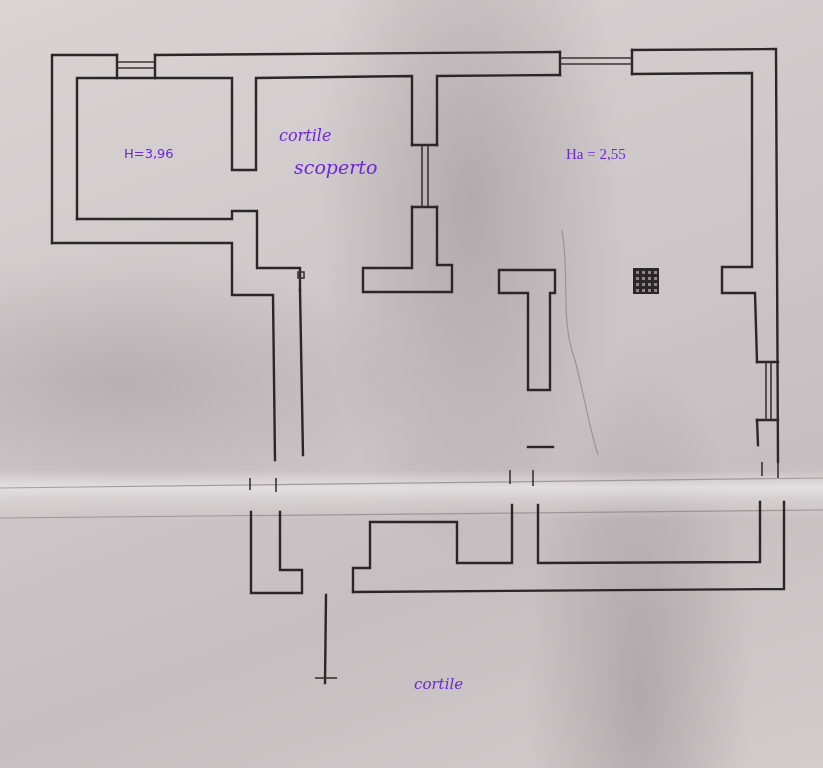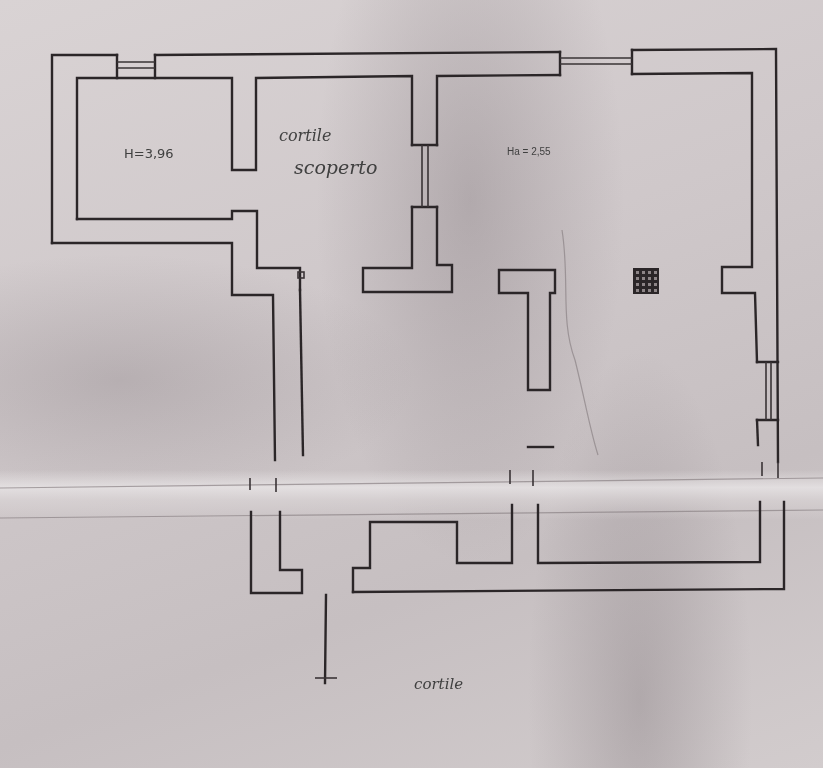--- a/index.html
+++ b/index.html
@@ -18,21 +18,21 @@
   }
   .fold {
     position: absolute; left: 0; width: 823px; top: 470px; height: 50px;
     background: linear-gradient(180deg, rgba(255,255,255,0) 0%, rgba(235,232,233,0.75) 35%, rgba(220,215,216,0.6) 60%, rgba(255,255,255,0) 100%);
   }
   svg.plan { position: absolute; left: 0; top: 0; }
   .wall { fill: none; stroke: #2b2628; stroke-width: 2.4; stroke-linecap: square; stroke-linejoin: miter; }
   .thin { fill: none; stroke: #3a3436; stroke-width: 1.6; }
   .crease { fill: none; stroke: #8a8284; stroke-width: 1.2; opacity: 0.7; }
   .label {
-    position: absolute; color: #404040;
+    position: absolute; color: #6d28d9;
     font-family: "DejaVu Serif", serif; font-style: italic;
     font-size: 15px; white-space: nowrap;
   }
 </style>
 </head>
 <body>
 
 <div class="paper"></div>
 <div class="fold"></div>
 
@@ -119,14 +119,14 @@
 
   <g>
     <path class="wall" d="M326,595 L325,683"></path>
     <path class="thin" d="M315,678 L337,678"></path>
   </g>
 </svg>
 
 <div class="label" style="left:124px; top:146px; font-size:13px; font-style:normal; font-family:'DejaVu Sans', sans-serif;">H=3,96</div>
 <div class="label" style="left:279px; top:126px; font-size:16px;">cortile</div>
 <div class="label" style="left:294px; top:156px; font-size:19px;font-style:italic;">scoperto</div>
-<div class="label" style="left:507px; top:146px; font-size:10px; font-style:normal; font-family:Liberation Sans, sans-serif;">Ha = 2,55</div>
+<div class="label" style="left:566px; top:146px; font-size:15px; font-style:normal; font-family:Liberation Serif, serif;">Ha = 2,55</div>
 <div class="label" style="left:414px; top:675px; font-size:15px;">cortile</div>
 
 </body></html>

